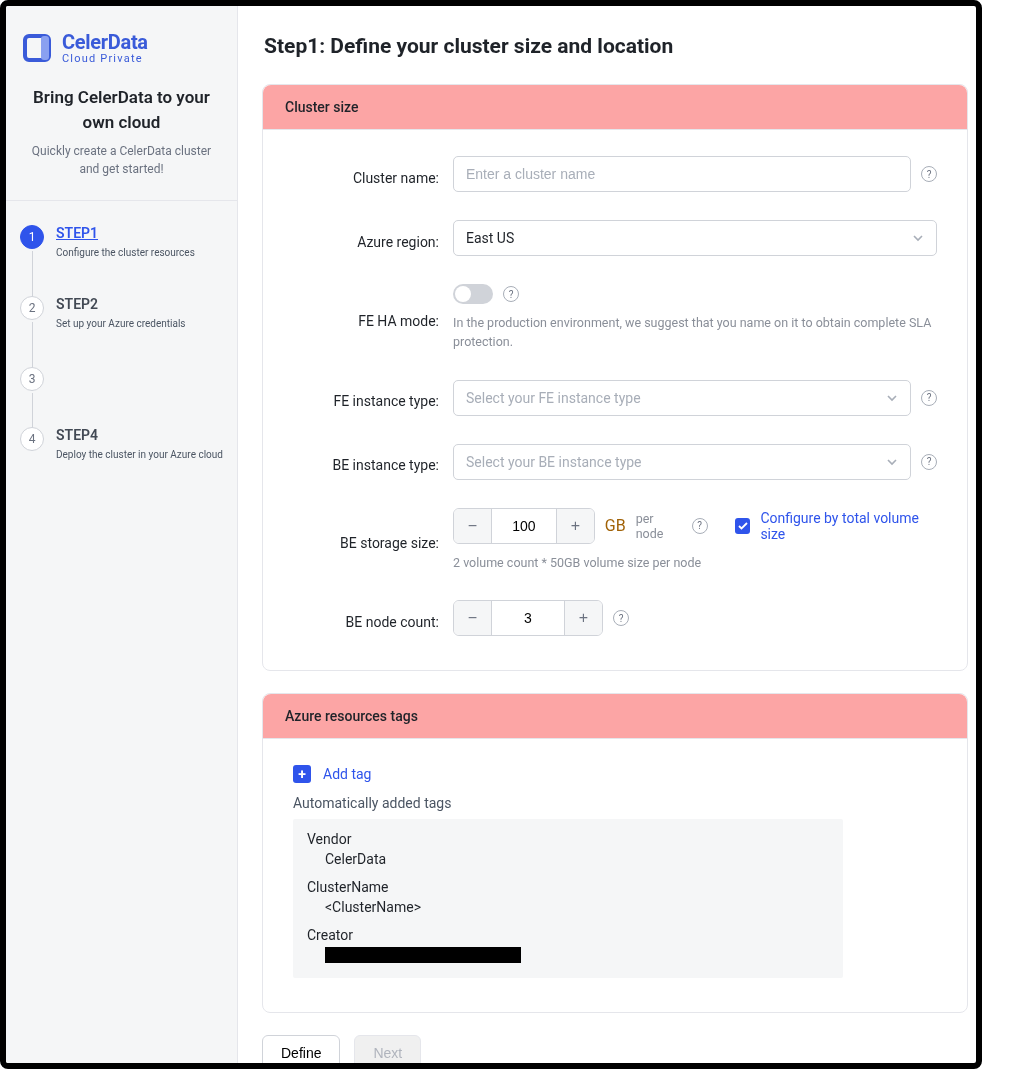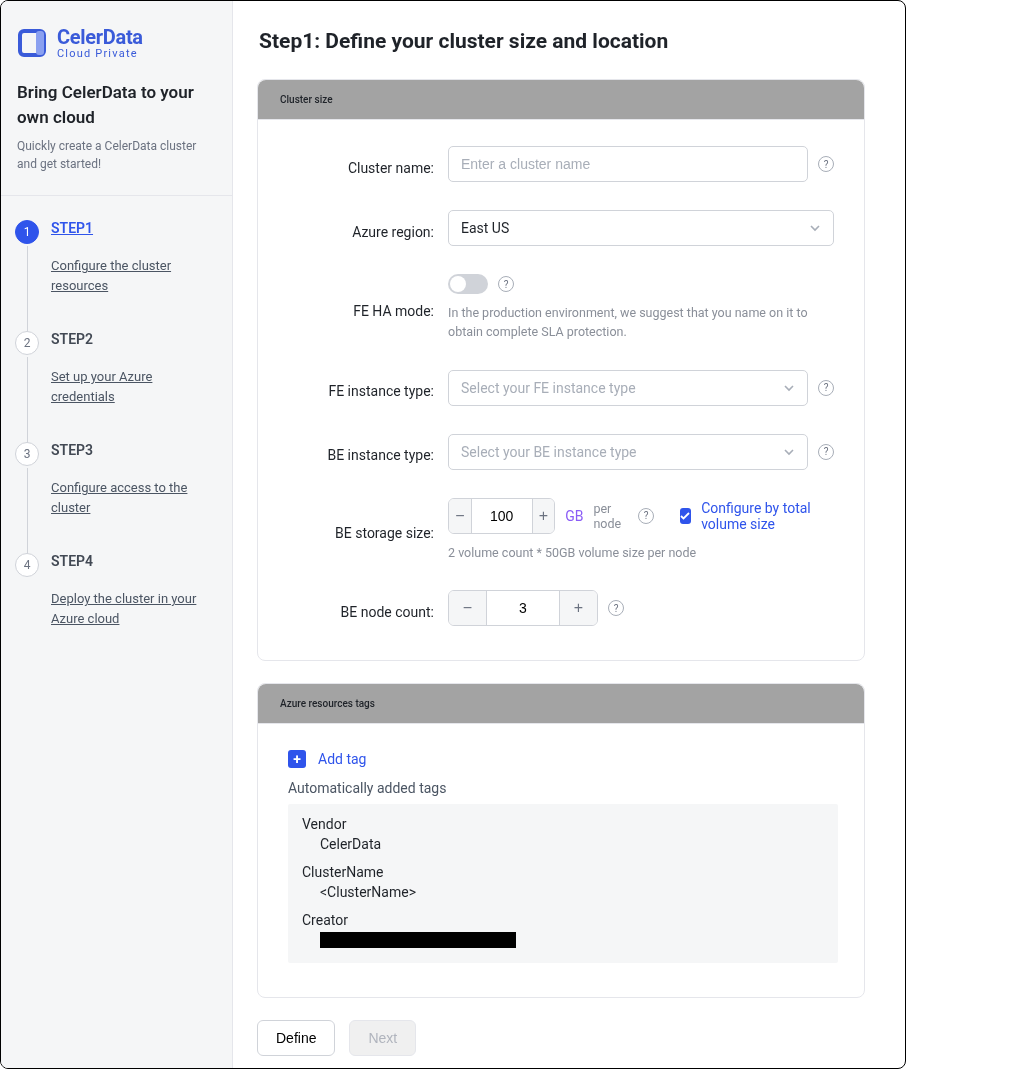--- a/index.html
+++ b/index.html
@@ -3,23 +3,23 @@
   <meta charset="utf-8">
   <style>
     * { box-sizing: border-box; margin: 0; padding: 0; }
     body {
       font-family: -apple-system, BlinkMacSystemFont, "Segoe UI", Roboto, "Helvetica Neue", Arial, sans-serif;
       background: #fff;
       color: #1f2329;
     }
     .app {
       display: flex;
-      width: 906px;
+      width: 982px;
       height: 1069px;
-      border: 1px solid #000000;
+      border: 6px solid #000000;
       border-radius: 8px;
       overflow: hidden;
     }
     
     .sidebar {
       width: 232px;
       background: #f5f6f7;
       border-right: 1px solid #e5e6eb;
       display: flex;
       flex-direction: column;
@@ -42,20 +42,21 @@
       letter-spacing: -0.3px;
     }
     .brand-text .tagline {
       font-size: 11px;
       color: #3a5bd9;
       letter-spacing: 1.2px;
       margin-top: -2px;
     }
     .sidebar-intro {
       padding: 0 16px 22px 16px;
+      text-align: center;
     }
     .sidebar-intro h2 {
       font-size: 17px;
       font-weight: 600;
       line-height: 1.45;
       color: #1f2329;
     }
     .sidebar-intro p {
       font-size: 12px;
       color: #6b7280;
@@ -103,49 +104,48 @@
       border-color: #2f54eb;
       color: #fff;
     }
     .step-title {
       font-size: 14px;
       font-weight: 600;
       color: #424954;
     }
     .step.active .step-title { color: #2f54eb; text-decoration: underline; }
     .step-desc {
-      font-size: 13px;
+      font-size: 10px;
       color: #4b5563;
-      margin-top: 20px;
+      margin-top: 4px;
       line-height: 1.5;
-      text-decoration: underline;
     }
     
     .main {
       flex: 1;
-      padding: 18px 40px 24px 24px;
+      padding: 18px 8px 24px 24px;
       overflow: auto;
     }
     .page-title {
       font-size: 21px;
       font-weight: 700;
       margin: 10px 0 26px 2px;
     }
     .card {
       border: 1px solid #e5e6eb;
       border-radius: 8px;
       background: #fff;
       margin-bottom: 22px;
     }
     .card-header {
       padding: 14px 22px;
       border-bottom: 1px solid #e5e6eb;
-      font-size: 10px;
+      font-size: 14px;
       font-weight: 500;
-      background: #a3a3a3;
+      background: #fca5a5;
       border-radius: 8px 8px 0 0;
     }
     .card-body {
       padding: 26px 30px 34px 30px;
     }
     .form-row {
       display: flex;
       align-items: center;
       margin-bottom: 28px;
     }
@@ -237,21 +237,21 @@
       border: none;
       font-size: 16px;
       color: #6b7280;
       cursor: pointer;
     }
     .stepper button:first-child { border-right: 1px solid #d0d3d9; }
     .stepper button:last-child { border-left: 1px solid #d0d3d9; }
     .stepper input {
       flex:1; border:none; text-align:center; font-size:14px; width: 60px;
     }
-    .inline-label { font-size: 14px; color: #8b5cf6; }
+    .inline-label { font-size: 16px; color: #a16207; }
     .inline-sub { font-size: 12.5px; color: #8a8f99; }
     .checkbox {
       width: 16px; height: 16px;
       background: #2f54eb;
       border-radius: 3px;
       display: flex;
       align-items: center;
       justify-content: center;
       cursor: pointer;
     }
@@ -336,24 +336,20 @@
         <div class="step-line"></div>
         <div class="step-num">2</div>
         <div>
           <div class="step-title">STEP2</div>
           <div class="step-desc">Set up your Azure credentials</div>
         </div>
       </div>
       <div class="step">
         <div class="step-line"></div>
         <div class="step-num">3</div>
-        <div>
-          <div class="step-title">STEP3</div>
-          <div class="step-desc">Configure access to the cluster</div>
-        </div>
       </div>
       <div class="step">
 
         <div class="step-num">4</div>
         <div>
           <div class="step-title">STEP4</div>
           <div class="step-desc">Deploy the cluster in your Azure cloud</div>
         </div>
       </div>
     </div>

